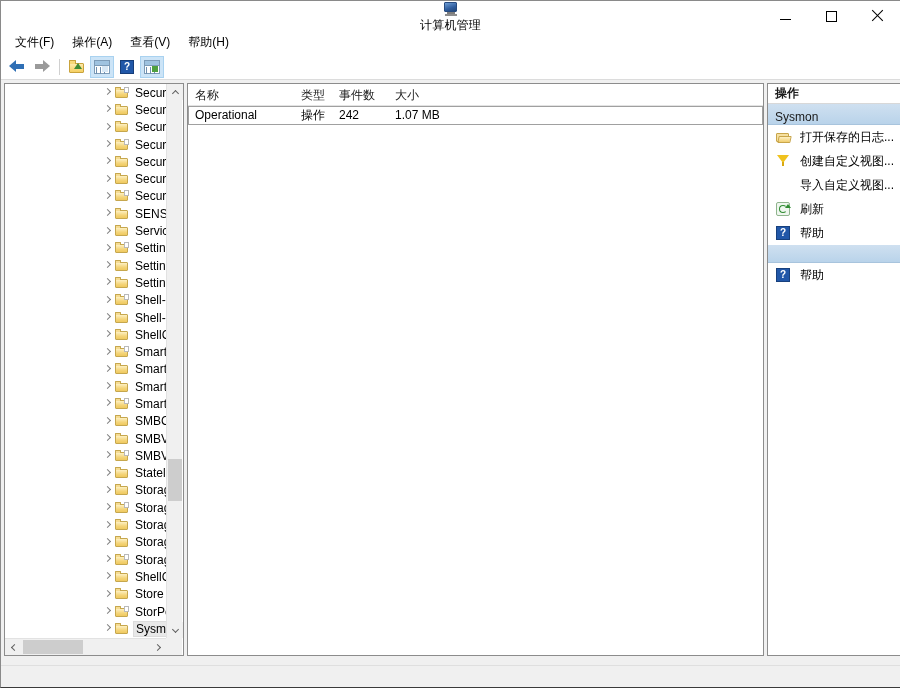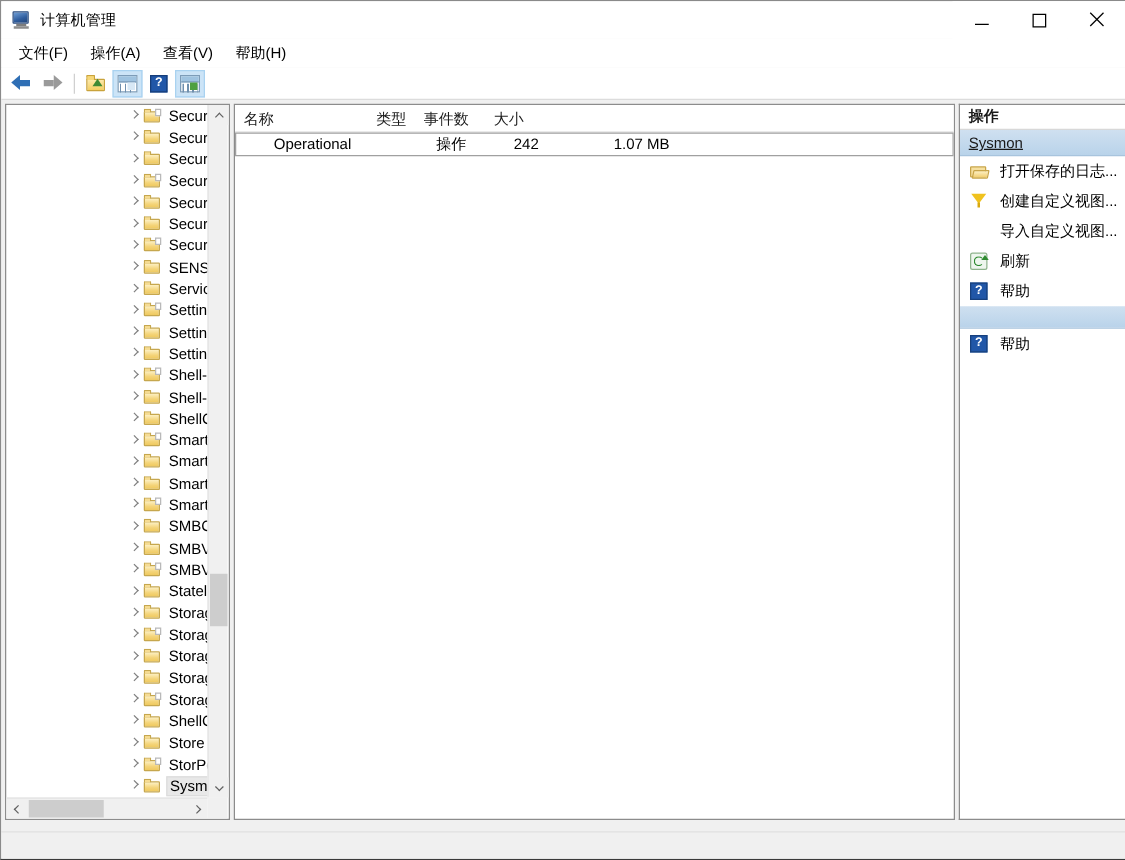--- a/index.html
+++ b/index.html
@@ -21,20 +21,21 @@
     border-bottom: 1px solid #3a3a3a;
     display: flex; flex-direction: column;
   }
 
   
   .titlebar {
     height: 30px; min-height: 30px;
     background: #ffffff;
     display: flex; align-items: center;
     position: relative;
+    flex-direction: column;
   }
   .title-icon {
     width: 16px; height: 16px;
     margin-left: 8px; margin-right: 7px;
     position: relative; flex: none;
   }
   .title-icon .monitor {
     position: absolute; left: 1px; top: 1px;
     width: 13px; height: 10px;
     background: linear-gradient(160deg,#6f9ed6 0%, #2f5d9e 60%, #23467a 100%);
@@ -324,21 +325,20 @@
     border: 1px solid #a0a0a0;
   }
   .lr-inner {
     display: flex; align-items: center;
     height: 19px; width: 100%;
     border: 1px solid transparent;
   }
   .lr-cell {
     padding-left: 6px; white-space: nowrap; overflow: hidden;
     line-height: 17px;
-    margin-left: 24px;
   }
   .lr-c1 { width: 106px; }
   .lr-c2 { width: 38px; }
   .lr-c3 { width: 56px; }
   .lr-c4 { width: 120px; }
 
   
   .actions-pane {
     width: 133px; min-width: 133px;
     margin: 3px 0 0 3px;
@@ -349,26 +349,25 @@
     overflow: hidden;
   }
   .act-title {
     height: 20px; display: flex; align-items: center;
     padding-left: 7px;
     font-size: 12px; font-weight: bold; color: #1a1a1a;
     background: #ffffff;
     border-bottom: 1px solid #d8d8d8;
   }
   .act-section-head {
-    height: 21px; display: flex; align-items: center;
+    height: 21px; display: flex; align-items: flex-end;
     padding-left: 7px;
     font-size: 12px; color: #1a1a1a;
     background: linear-gradient(180deg,#cfe0f0 0%, #b9d3ea 100%);
     border-bottom: 1px solid #a8c4dd;
-    text-decoration: underline;
   }
   .act-section-head.empty { height: 18px; }
   .act-item {
     height: 24px; display: flex; align-items: center;
     padding-left: 8px; font-size: 12px; color: #000;
     white-space: nowrap;
   }
   .act-ico {
     width: 16px; height: 14px; margin-right: 8px;
     flex: none; position: relative;

